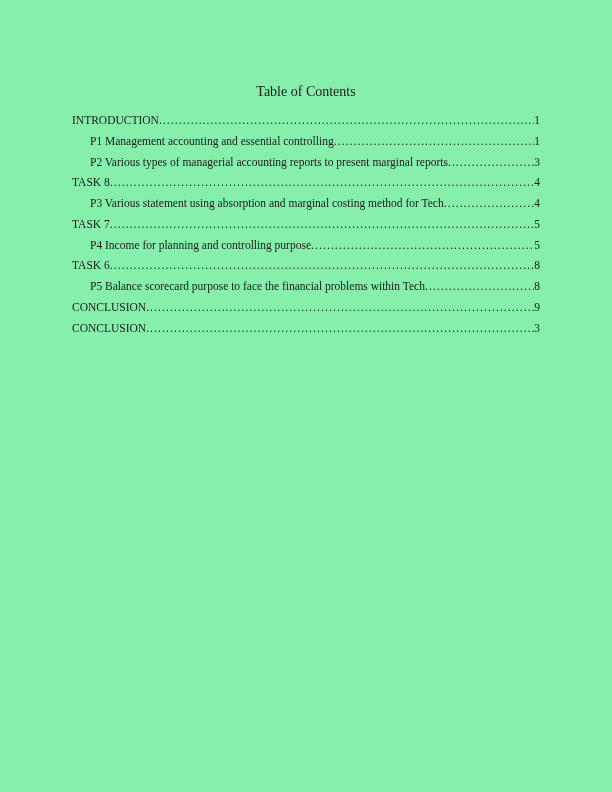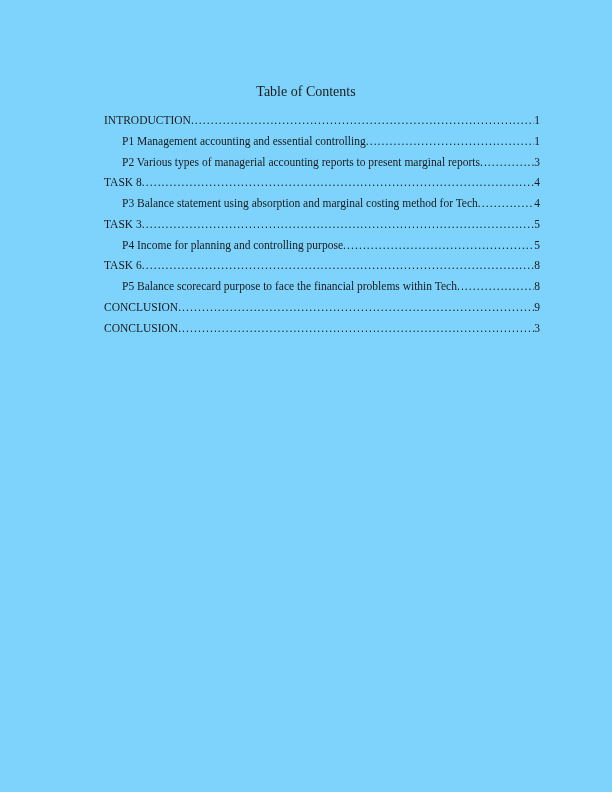--- a/index.html
+++ b/index.html
@@ -12,40 +12,39 @@
     height: 792px;
     font-family: "Liberation Serif", "DejaVu Serif", serif;
     color: #1a1a1a;
     overflow: hidden;
   }
   .page {
     box-sizing: border-box;
     width: 612px;
     height: 792px;
     padding: 84px 72px 0 72px;
-    background: #7dd3fc;
+    background: #86efac;
   }
   .toc-title {
     margin: 0;
     font-size: 14px;
     font-weight: 400;
     line-height: 16px;
     text-align: center;
     color: #1a1a1a;
   }
   .toc {
     margin-top: 10px;
   }
   .toc-row {
     display: flex;
     align-items: flex-end;
     font-size: 11.5px;
     line-height: 20.75px;
     white-space: nowrap;
-    margin-left: 32px;
   }
   .toc-row.l2 {
     padding-left: 18px;
   }
   .label {
     flex: 0 0 auto;
   }
   .leader {
     flex: 1 1 auto;
     overflow: hidden;
@@ -86,27 +85,27 @@
       <span class="pagenum">3</span>
     </div>
 
     <div class="toc-row l1">
       <span class="label">TASK 8</span>
       <span class="leader"></span>
       <span class="pagenum">4</span>
     </div>
 
     <div class="toc-row l2">
-      <span class="label">P3 Balance statement using absorption and marginal costing method for Tech</span>
+      <span class="label">P3 Various statement using absorption and marginal costing method for Tech</span>
       <span class="leader"></span>
       <span class="pagenum">4</span>
     </div>
 
     <div class="toc-row l1">
-      <span class="label">TASK 3</span>
+      <span class="label">TASK 7</span>
       <span class="leader"></span>
       <span class="pagenum">5</span>
     </div>
 
     <div class="toc-row l2">
       <span class="label">P4 Income for planning and controlling purpose</span>
       <span class="leader"></span>
       <span class="pagenum">5</span>
     </div>
 

